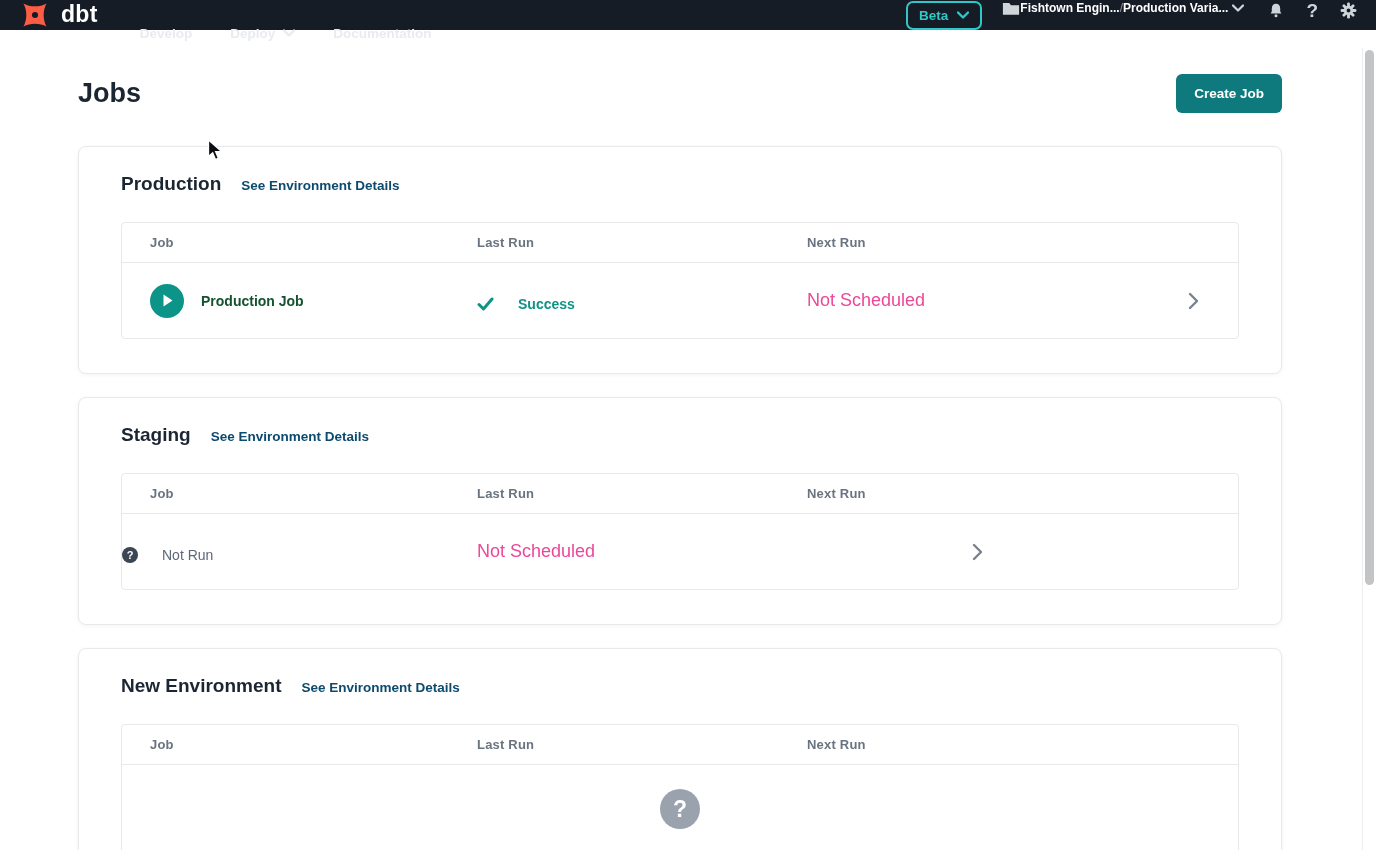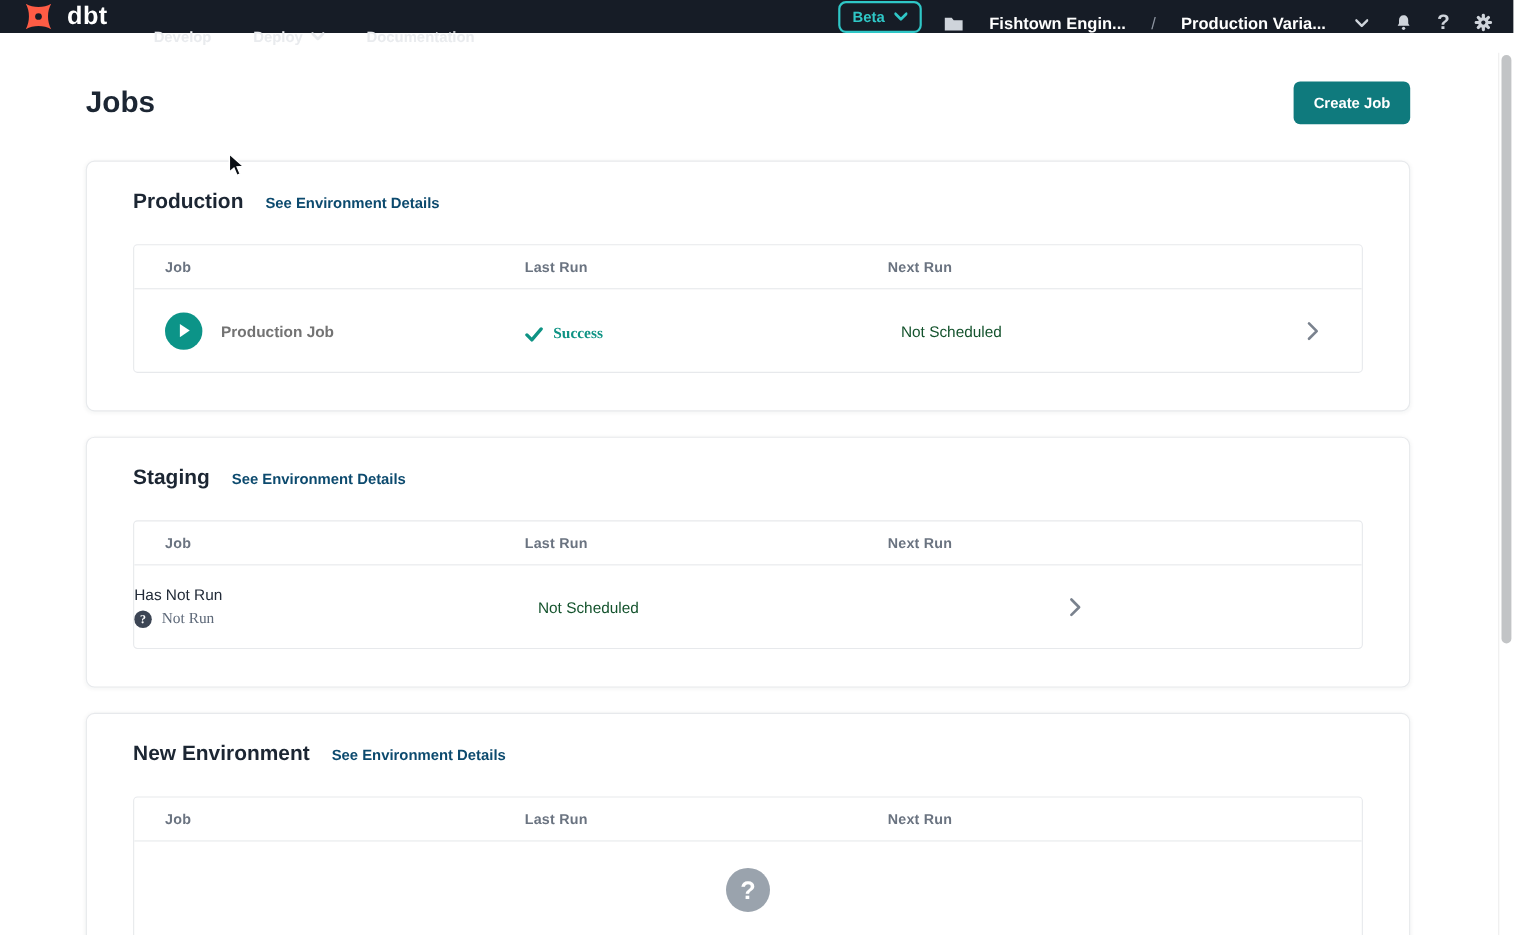--- a/index.html
+++ b/index.html
@@ -14,28 +14,28 @@
   
   .navbar {
     height:30px; background:#161c26;
     display:flex; align-items:center;
     padding:0 18px;
   }
   .brand { display:flex; align-items:center; gap:9px; cursor:pointer; }
   .brand-text { color:#ffffff; font-size:23px; font-weight:800; letter-spacing:.3px; margin-top:-2px; }
   .nav-links { display:flex; gap:38px; margin-left:42px; }
   .nav-link { color:#e9ebee; font-size:13.5px; font-weight:700; display:flex; align-items:center; gap:8px; cursor:pointer;margin-top:36px; }
-  .nav-right { margin-left:auto; display:flex; align-items:flex-end; gap:20px; }
+  .nav-right { margin-left:auto; display:flex; align-items:flex-start; gap:20px; }
   .beta-badge {
     display:flex; align-items:center; gap:9px;
     border:2px solid #2fc7c7; color:#2fc7c7; background:transparent;
     border-radius:7px; padding:5px 11px; font-weight:700; font-size:13.5px;
     font-family:"Liberation Sans", sans-serif; cursor:pointer;
   }
-  .breadcrumb { display:flex; align-items:center; gap:23px; color:#ffffff; font-size:15px; font-weight:700; }
+  .breadcrumb { display:flex; align-items:center; gap:0; color:#ffffff; font-size:12px; font-weight:700; }
   .crumb-sep { color:#8d95a1; font-weight:400; }
   .crumb-link { cursor:pointer; }
   .nav-icons { display:flex; align-items:center; gap:21px; margin-left:3px; }
   .nav-ic { display:flex; align-items:center; justify-content:center; cursor:pointer; }
   .q-glyph { color:#cfd4db; font-size:19px; font-weight:800; line-height:1; }
 
   
   .page { width:1204px; margin:0 auto 0 78px; }
   .page-head { display:flex; justify-content:space-between; align-items:center; padding-top:44px; margin-bottom:33px; }
   .page-title { font-size:27px; font-weight:800; color:#1c2633; margin:0; }
@@ -57,30 +57,30 @@
   .jobs-table { border:1px solid #e7e9ec; border-radius:4px; overflow:hidden; }
   .thead, .trow { display:grid; grid-template-columns:355px 330px 1fr 90px; align-items:center; }
   .thead { height:40px; border-bottom:1px solid #e7e9ec; color:#6a7380; font-size:13px; font-weight:700; letter-spacing:.2px; }
   .th-job { padding-left:28px; }
   .trow { height:75px; cursor:pointer; }
   .job-cell { display:flex; align-items:center; gap:17px; padding-left:28px; }
   .play-btn {
     width:34px; height:34px; border-radius:50%; background:#0c9488; flex:0 0 34px;
     display:flex; align-items:center; justify-content:center; cursor:pointer;
   }
-  .job-name { font-size:14px; font-weight:700; color:#737373; }
+  .job-name { font-size:14px; font-weight:700; color:#14532d; }
   .lr-date { font-size:14px; color:#222b38; }
-  .status-line { display:flex; align-items:center; gap:9px; margin-top:7px;font-family:Liberation Serif, serif; }
+  .status-line { display:flex; align-items:center; gap:24px; margin-top:7px; }
   .status-success { color:#0e9384; font-weight:600; font-size:14px; }
   .status-notrun { color:#5d6878; font-size:14px; }
   .q-circle {
     width:16px; height:16px; border-radius:50%; background:#3c4554; color:#ffffff;
     font-size:11px; font-weight:800; display:flex; align-items:center; justify-content:center; flex:0 0 16px;
   }
-  .nextrun-cell { font-size:14px; color:#14532d;margin-left:12px; }
+  .nextrun-cell { font-size:18px; color:#ec4899; }
   .chev-cell { display:flex; justify-content:center; }
 
   .empty-state { height:130px; display:flex; justify-content:center; align-items:flex-start; padding-top:24px; }
   .empty-q {
     width:40px; height:40px; border-radius:50%; background:#9aa3ad; color:#ffffff;
     font-size:23px; font-weight:800; display:flex; align-items:center; justify-content:center;
   }
 
   
   .scrollbar-track {
@@ -235,21 +235,20 @@
     </div>
     <div class="jobs-table">
       <div class="thead">
         <span class="th-job">Job</span>
         <span>Last Run</span>
         <span>Next Run</span>
         <span></span>
       </div>
       <div class="trow">
         <div>
-          <div class="lr-date">Has Not Run</div>
           <div class="status-line">
             <span class="q-circle">?</span>
             <span class="status-notrun">Not Run</span>
           </div>
         </div>
         <div class="nextrun-cell">Not Scheduled</div>
         <div class="chev-cell">
           <span style="display:flex;">
             <svg width="11" height="18" viewBox="0 0 11 18">
                 <polyline points="2,2 9,9 2,16" fill="none" stroke="#7a828e" stroke-width="2.4" stroke-linecap="round" stroke-linejoin="round"></polyline>

